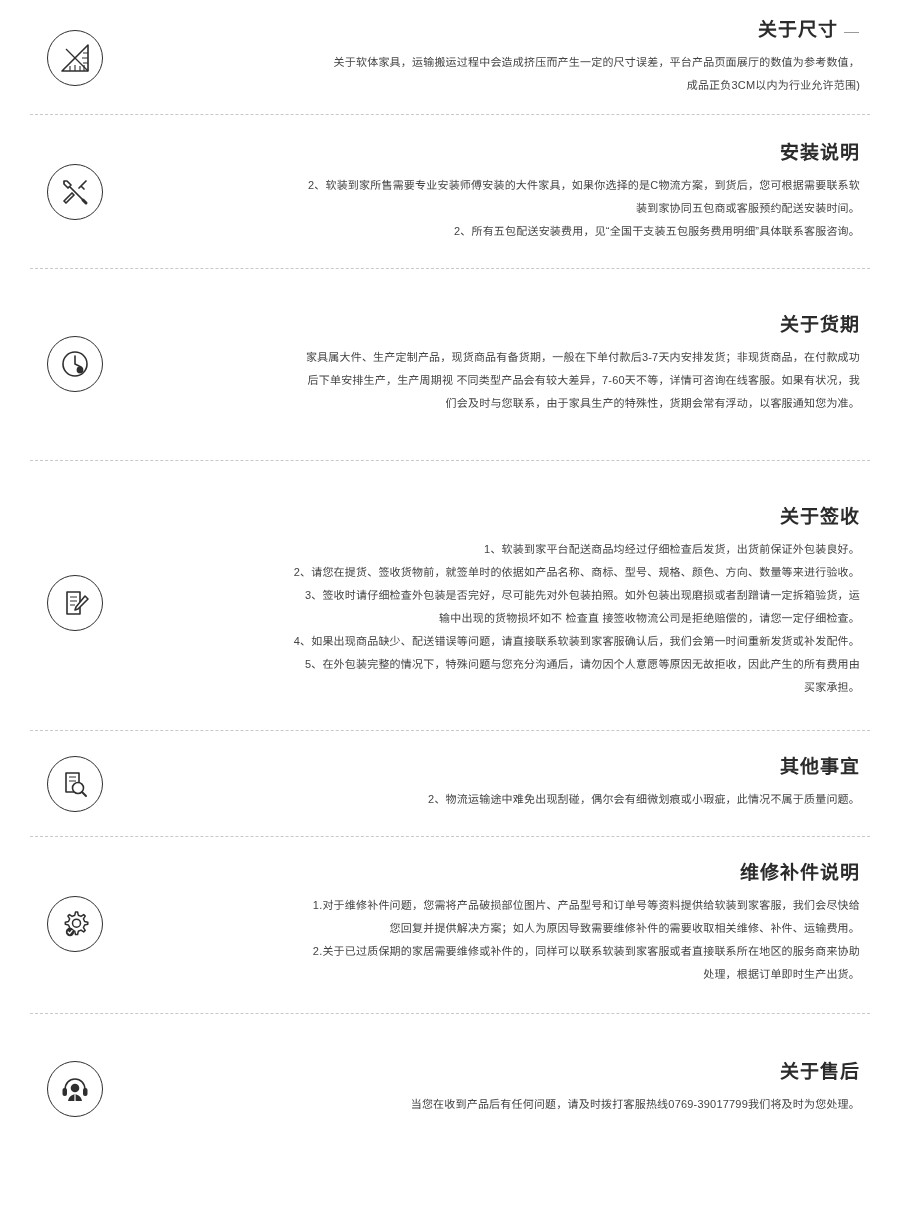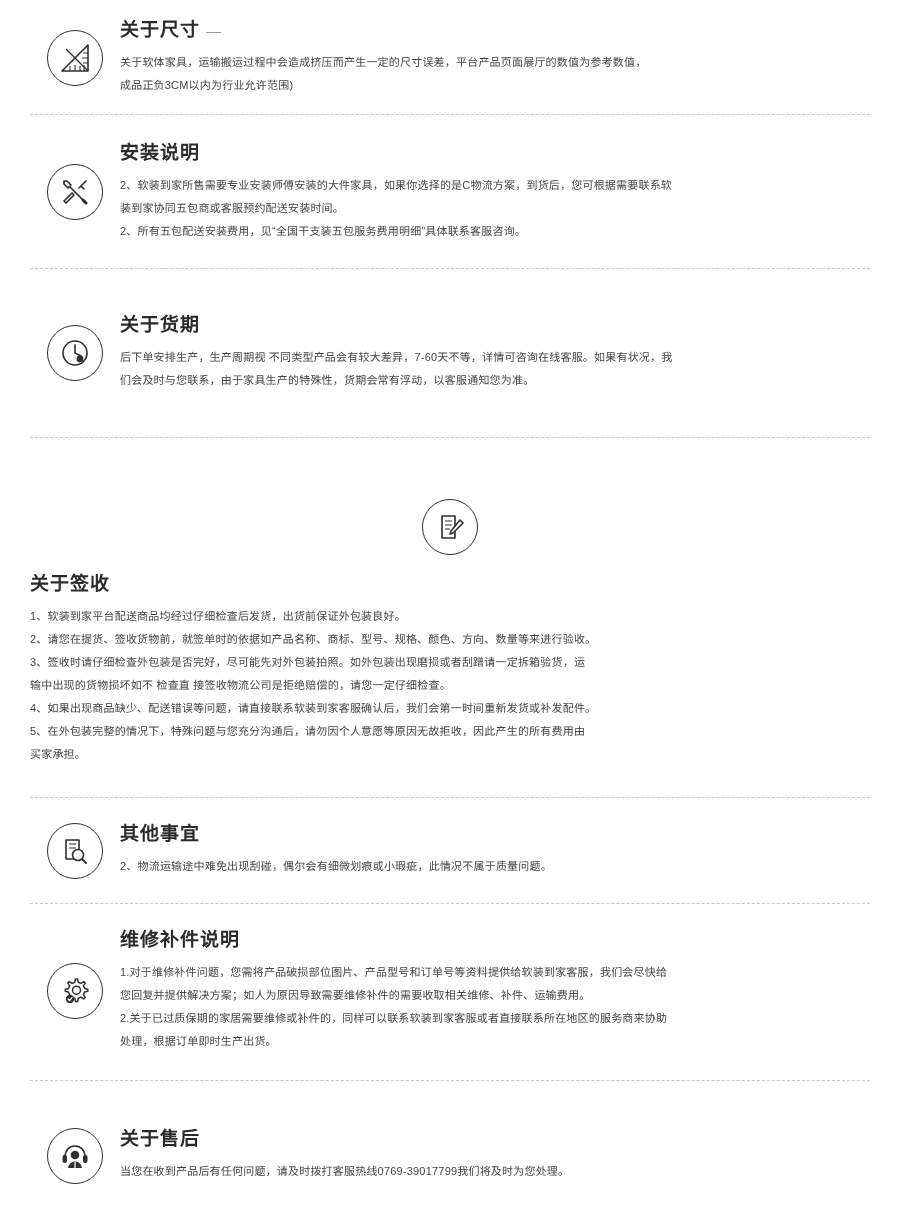--- a/index.html
+++ b/index.html
@@ -28,20 +28,21 @@
     width: 90px;
     flex: 0 0 90px;
     display: flex;
     justify-content: center;
     align-items: center;
     align-self: center;
   }
   .text-col {
     flex: 1 1 auto;
     padding-right: 10px;
+    text-align: right;
   }
   .sec-title {
     font-size: 19px;
     font-weight: bold;
     color: #2b2b2b;
     letter-spacing: 1px;
     margin: 0 0 9px 0;
     line-height: 1.3;
   }
   .sec-title .dash {
@@ -75,21 +76,21 @@
     justify-content: center;
     position: relative;
     background: #fff;
   }
   .ico svg { display: block; }
 
   
   #sec-size       { padding: 18px 0 16px 0; }
   #sec-install    { padding: 26px 0 24px 0; }
   #sec-lead       { padding: 44px 0 44px 0; }
-  #sec-receipt    { padding: 44px 0 30px 0; flex-direction: column; }
+  #sec-receipt    { padding: 44px 0 30px 0; }
   #sec-other      { padding: 24px 0 24px 0; }
   #sec-repair     { padding: 24px 0 26px 0; }
   #sec-after      { padding: 46px 0 40px 0; }
 </style>
 </head>
 <body>
 
 <div class="page">
 
   <div class="section" id="sec-size">
@@ -148,20 +149,21 @@
           <path d="M17 9 L17 17 L23 20" stroke-linecap="round"></path>
           <circle cx="22" cy="23" r="3.4" fill="#2f2f2f" stroke="none"></circle>
         </svg>
       </div>
     </div>
     <div class="text-col">
       <h2 class="sec-title">
         <span>关于货期</span>
       </h2>
       <div class="sec-body">
+        <p>家具属大件、生产定制产品，现货商品有备货期，一般在下单付款后3-7天内安排发货；非现货商品，在付款成功</p>
         <p>后下单安排生产，生产周期视 不同类型产品会有较大差异，7-60天不等，详情可咨询在线客服。如果有状况，我</p>
         <p>们会及时与您联系，由于家具生产的特殊性，货期会常有浮动，以客服通知您为准。</p>
       </div>
     </div>
   </div>
   <hr class="divider">
 
   <div class="section" id="sec-receipt">
     <div class="icon-col">
       <div class="ico">

